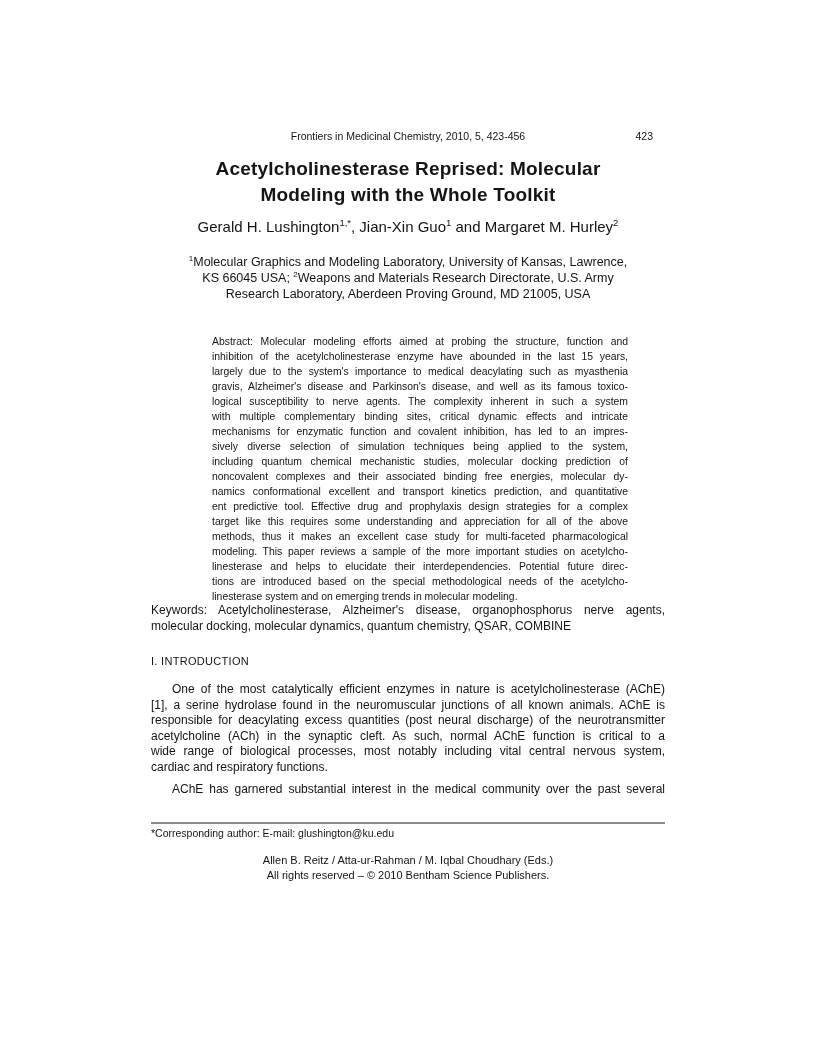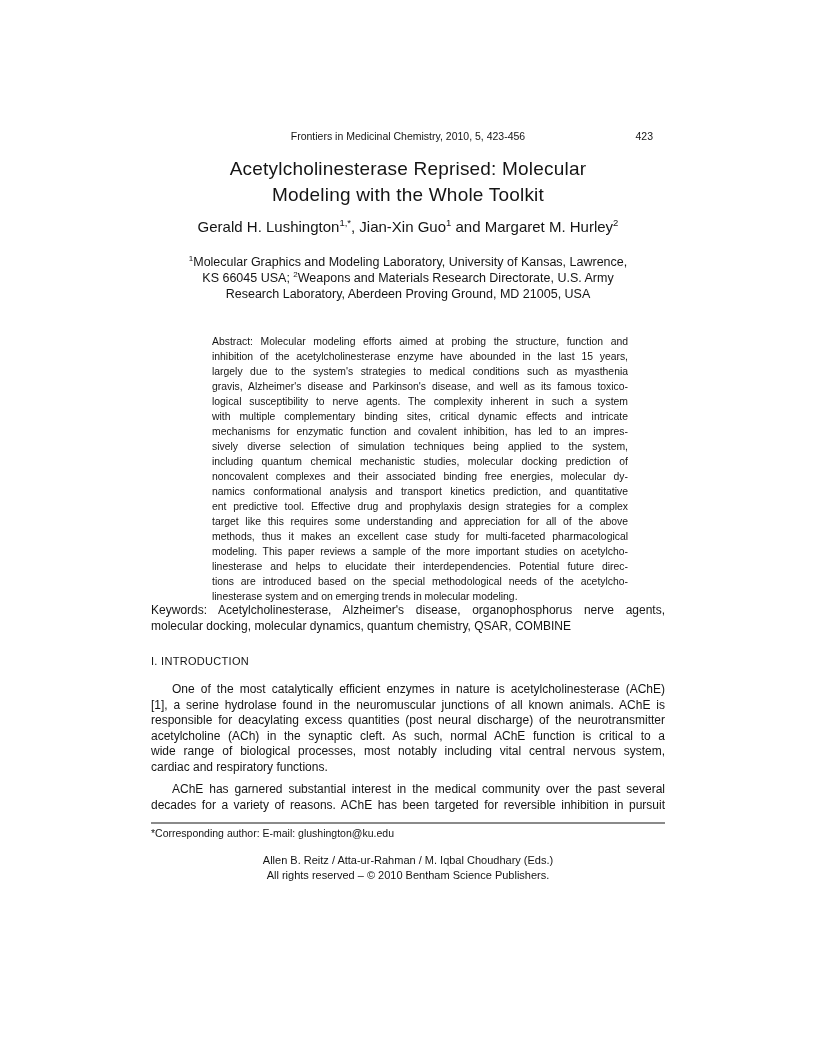--- a/index.html
+++ b/index.html
@@ -24,21 +24,21 @@
   .journal-header {
     top: 130px; left: 0; width: 100%;
     font-size: 10.5px; line-height: 13px;
   }
   .journal-line { text-align: center; }
   .page-number { position: absolute; right: 12px; top: 0; text-align: center; }
 
   .paper-title {
     top: 156px; left: 0; width: 100%;
     text-align: center;
-    font-size: 19px; line-height: 26px; font-weight: normal;
+    font-size: 19px; line-height: 26px; font-weight: bold;
     letter-spacing: 0.2px;
   }
 
   .authors {
     top: 217px; left: 0; width: 100%;
     text-align: center;
     font-size: 15px; line-height: 20px;
   }
   sup { line-height: 0; vertical-align: super; }
   .authors sup { font-size: 9.5px; }
@@ -112,29 +112,29 @@
 
   <div class="abs affiliation">
       <div class="line"><sup>1</sup><span>Molecular Graphics and Modeling Laboratory, University of Kansas, Lawrence,</span></div>
       <div class="line"><span>KS 66045 USA; </span><sup>2</sup><span>Weapons and Materials Research Directorate, U.S. Army</span></div>
       <div class="line"><span>Research Laboratory, Aberdeen Proving Ground, MD 21005, USA</span></div>
     </div>
 
   <div class="abs abstract jblock">
       <div class="line">Abstract: Molecular modeling efforts aimed at probing the structure, function and</div>
       <div class="line">inhibition of the acetylcholinesterase enzyme have abounded in the last 15 years,</div>
-      <div class="line">largely due to the system's strategies to medical conditions such as myasthenia</div>
+      <div class="line">largely due to the system's importance to medical deacylating such as myasthenia</div>
       <div class="line">gravis, Alzheimer's disease and Parkinson's disease, and well as its famous toxico-</div>
       <div class="line">logical susceptibility to nerve agents. The complexity inherent in such a system</div>
       <div class="line">with multiple complementary binding sites, critical dynamic effects and intricate</div>
       <div class="line">mechanisms for enzymatic function and covalent inhibition, has led to an impres-</div>
       <div class="line">sively diverse selection of simulation techniques being applied to the system,</div>
       <div class="line">including quantum chemical mechanistic studies, molecular docking prediction of</div>
       <div class="line">noncovalent complexes and their associated binding free energies, molecular dy-</div>
-      <div class="line">namics conformational analysis and transport kinetics prediction, and quantitative</div>
+      <div class="line">namics conformational excellent and transport kinetics prediction, and quantitative</div>
       <div class="line">ent predictive tool. Effective drug and prophylaxis design strategies for a complex</div>
       <div class="line">target like this requires some understanding and appreciation for all of the above</div>
       <div class="line">methods, thus it makes an excellent case study for multi-faceted pharmacological</div>
       <div class="line">modeling. This paper reviews a sample of the more important studies on acetylcho-</div>
       <div class="line">linesterase and helps to elucidate their interdependencies. Potential future direc-</div>
       <div class="line">tions are introduced based on the special methodological needs of the acetylcho-</div>
       <div class="line">linesterase system and on emerging trends in molecular modeling.</div>
     </div>
 
   <div class="abs keywords jblock">
@@ -148,21 +148,20 @@
       <div class="line">One of the most catalytically efficient enzymes in nature is acetylcholinesterase (AChE)</div>
       <div class="line">[1], a serine hydrolase found in the neuromuscular junctions of all known animals. AChE is</div>
       <div class="line">responsible for deacylating excess quantities (post neural discharge) of the neurotransmitter</div>
       <div class="line">acetylcholine (ACh) in the synaptic cleft. As such, normal AChE function is critical to a</div>
       <div class="line">wide range of biological processes, most notably including vital central nervous system,</div>
       <div class="line">cardiac and respiratory functions.</div>
     </div>
 
   <div class="abs body-para para-2 jblock indent-first justify-all">
       <div class="line">AChE has garnered substantial interest in the medical community over the past several</div>
-      <div class="line">decades for a variety of reasons. AChE has been targeted for reversible inhibition in pursuit</div>
     </div>
 
   <div class="abs footnote-rule"></div>
 
   <div class="abs footnote">*Corresponding author: E-mail: glushington@ku.edu</div>
 
   <div class="abs footer">
       <div class="line">Allen B. Reitz / Atta-ur-Rahman / M. Iqbal Choudhary (Eds.)</div>
       <div class="line">All rights reserved – © 2010 Bentham Science Publishers.</div>
     </div>

